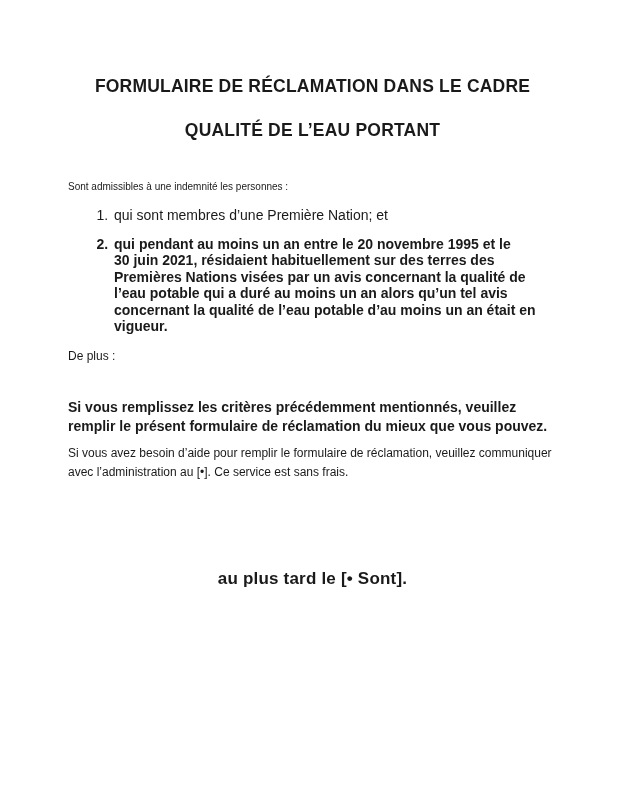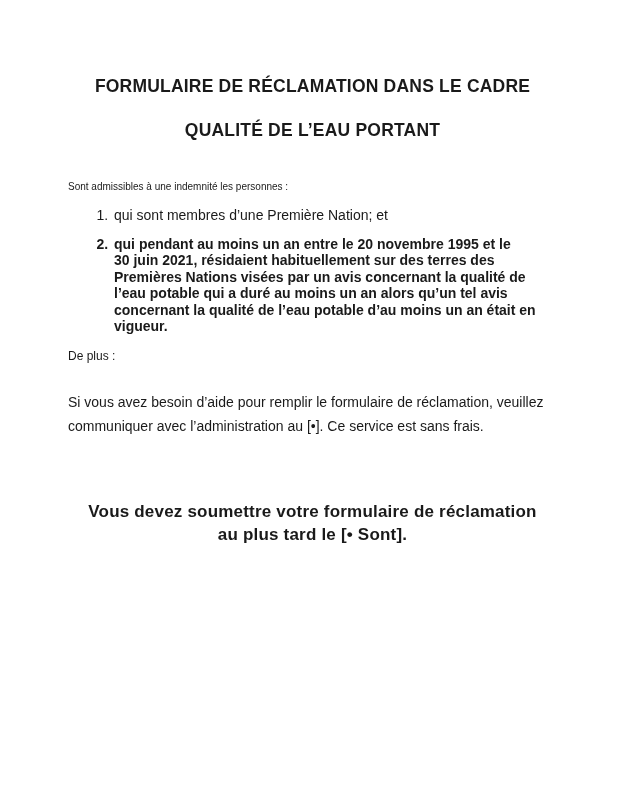--- a/index.html
+++ b/index.html
@@ -55,23 +55,23 @@
   ol.second-list {
     margin: 14px 0 0 0;
   }
   .instruction {
     margin: 33px 0 0 0;
     font-size: 14px;
     font-weight: bold;
     line-height: 19px;
   }
   .help {
-    margin: 25px 0 0 0;
-    font-size: 14px;
-    line-height: 24px;
+    margin: 8px 0 0 0;
+    font-size: 12px;
+    line-height: 19px;
   }
   .deadline {
     margin: 62px 0 0 0;
     font-size: 17px;
     font-weight: bold;
     line-height: 23px;
     text-align: center;
     letter-spacing: 0.2px;
   }
 </style>
@@ -89,21 +89,22 @@
   <p class="intro">Sont admissibles à une indemnité les personnes :</p>
 
   <ol class="num-list">
     <li>qui sont membres d’une Première Nation; et</li>
     <li>qui pendant au moins un an entre le 20&nbsp;novembre&nbsp;1995 et le 30&nbsp;juin&nbsp;2021, résidaient habituellement sur des terres des Premières Nations visées par un avis concernant la qualité de l’eau potable qui a duré au moins un an alors qu’un tel avis concernant la qualité de l’eau potable d’au moins un an était en vigueur.</li>
   </ol>
 
   <p class="second-intro">De plus :</p>
 
 
+  <p class="instruction">Si vous remplissez les critères précédemment mentionnés, veuillez remplir le présent formulaire de réclamation du mieux que vous pouvez.</p>
 
   <p class="help">Si vous avez besoin d’aide pour remplir le formulaire de réclamation, veuillez communiquer avec l’administration au [•]. Ce service est sans frais.</p>
 
   <p class="deadline">
-    <span>Vous devez soumettre votre formulaire de réclamation</span><br>
+    <br>
     <span>au plus tard le [• Sont].</span>
   </p>
 
 </div>
 
 </body></html>

